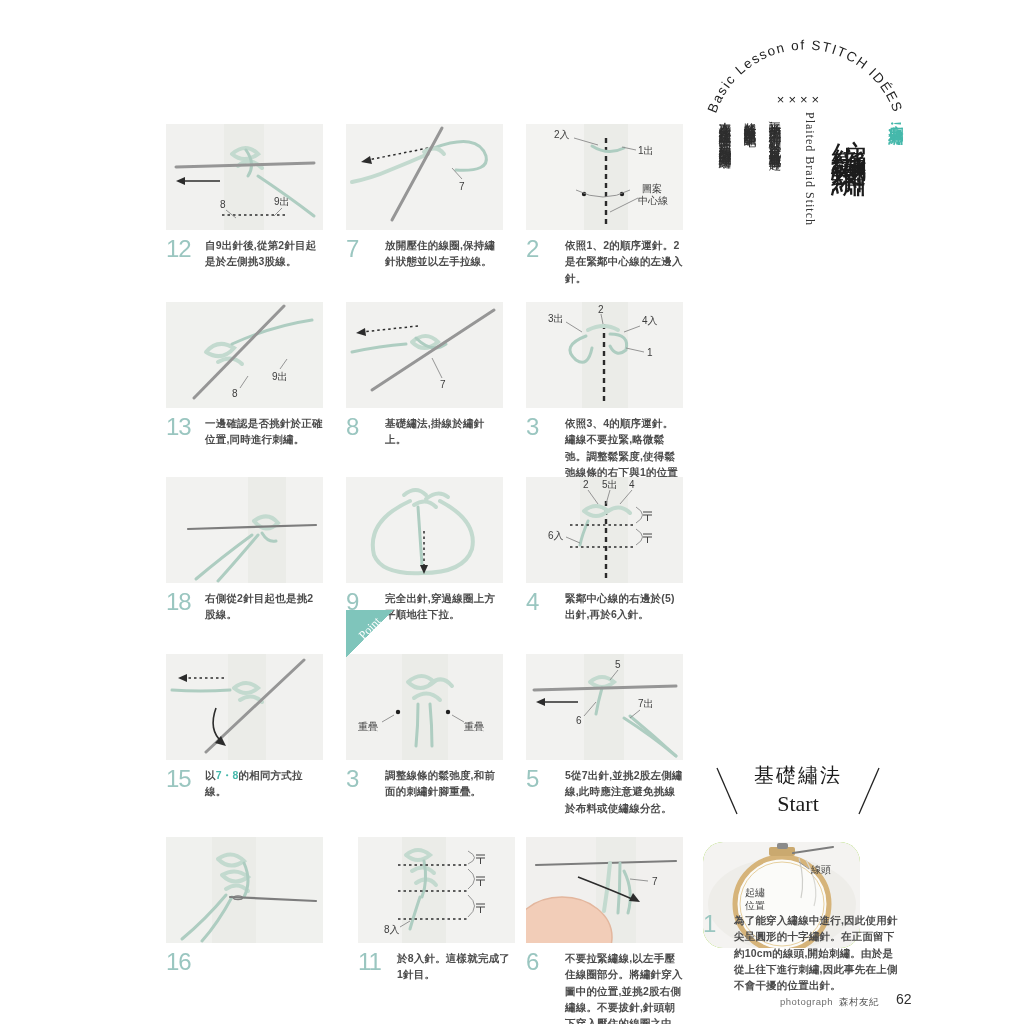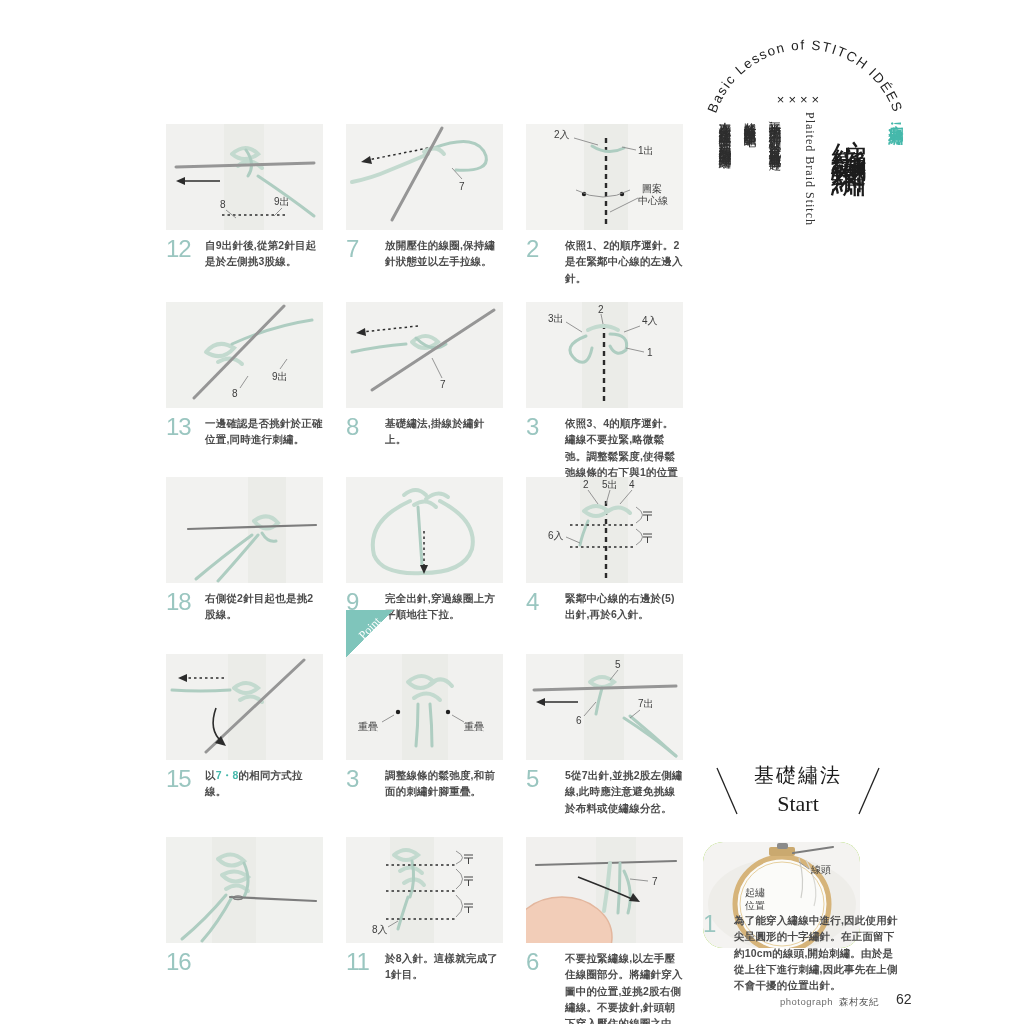--- a/index.html
+++ b/index.html
@@ -263,21 +263,21 @@
         <text x="12" y="76">重疊</text>
         <text x="118" y="76">重疊</text>
       </svg>
     </div>
     <div class="cap">
         <span class="num">3</span>
       <span class="txt">調整線條的鬆弛度,和前面的刺繡針腳重疊。</span>
       </div>
   </div>
 
-  <div class="cell" style="left:346px;top:793px">
+  <div class="cell" style="left:358px;top:793px">
     <div class="photo">
       <svg viewBox="0 0 157 106" width="157" height="106">
         <rect width="157" height="106" fill="#f2f2f0"></rect>
           <rect class="band" x="44" width="44" height="106"></rect>
         <path class="ml" d="M48,18 q12,-10 24,0 q-12,10 -24,0"></path>
           <path class="ml" d="M54,34 q12,-8 22,2"></path>
         <path class="ml" d="M58,46 q12,-8 20,2"></path>
           <path class="ml2" d="M66,24 q4,20 -2,36"></path>
         <path class="ml2" d="M62,60 q-6,18 -10,32"></path>
         <line class="dash" x1="40" y1="28" x2="110" y2="28"></line>

